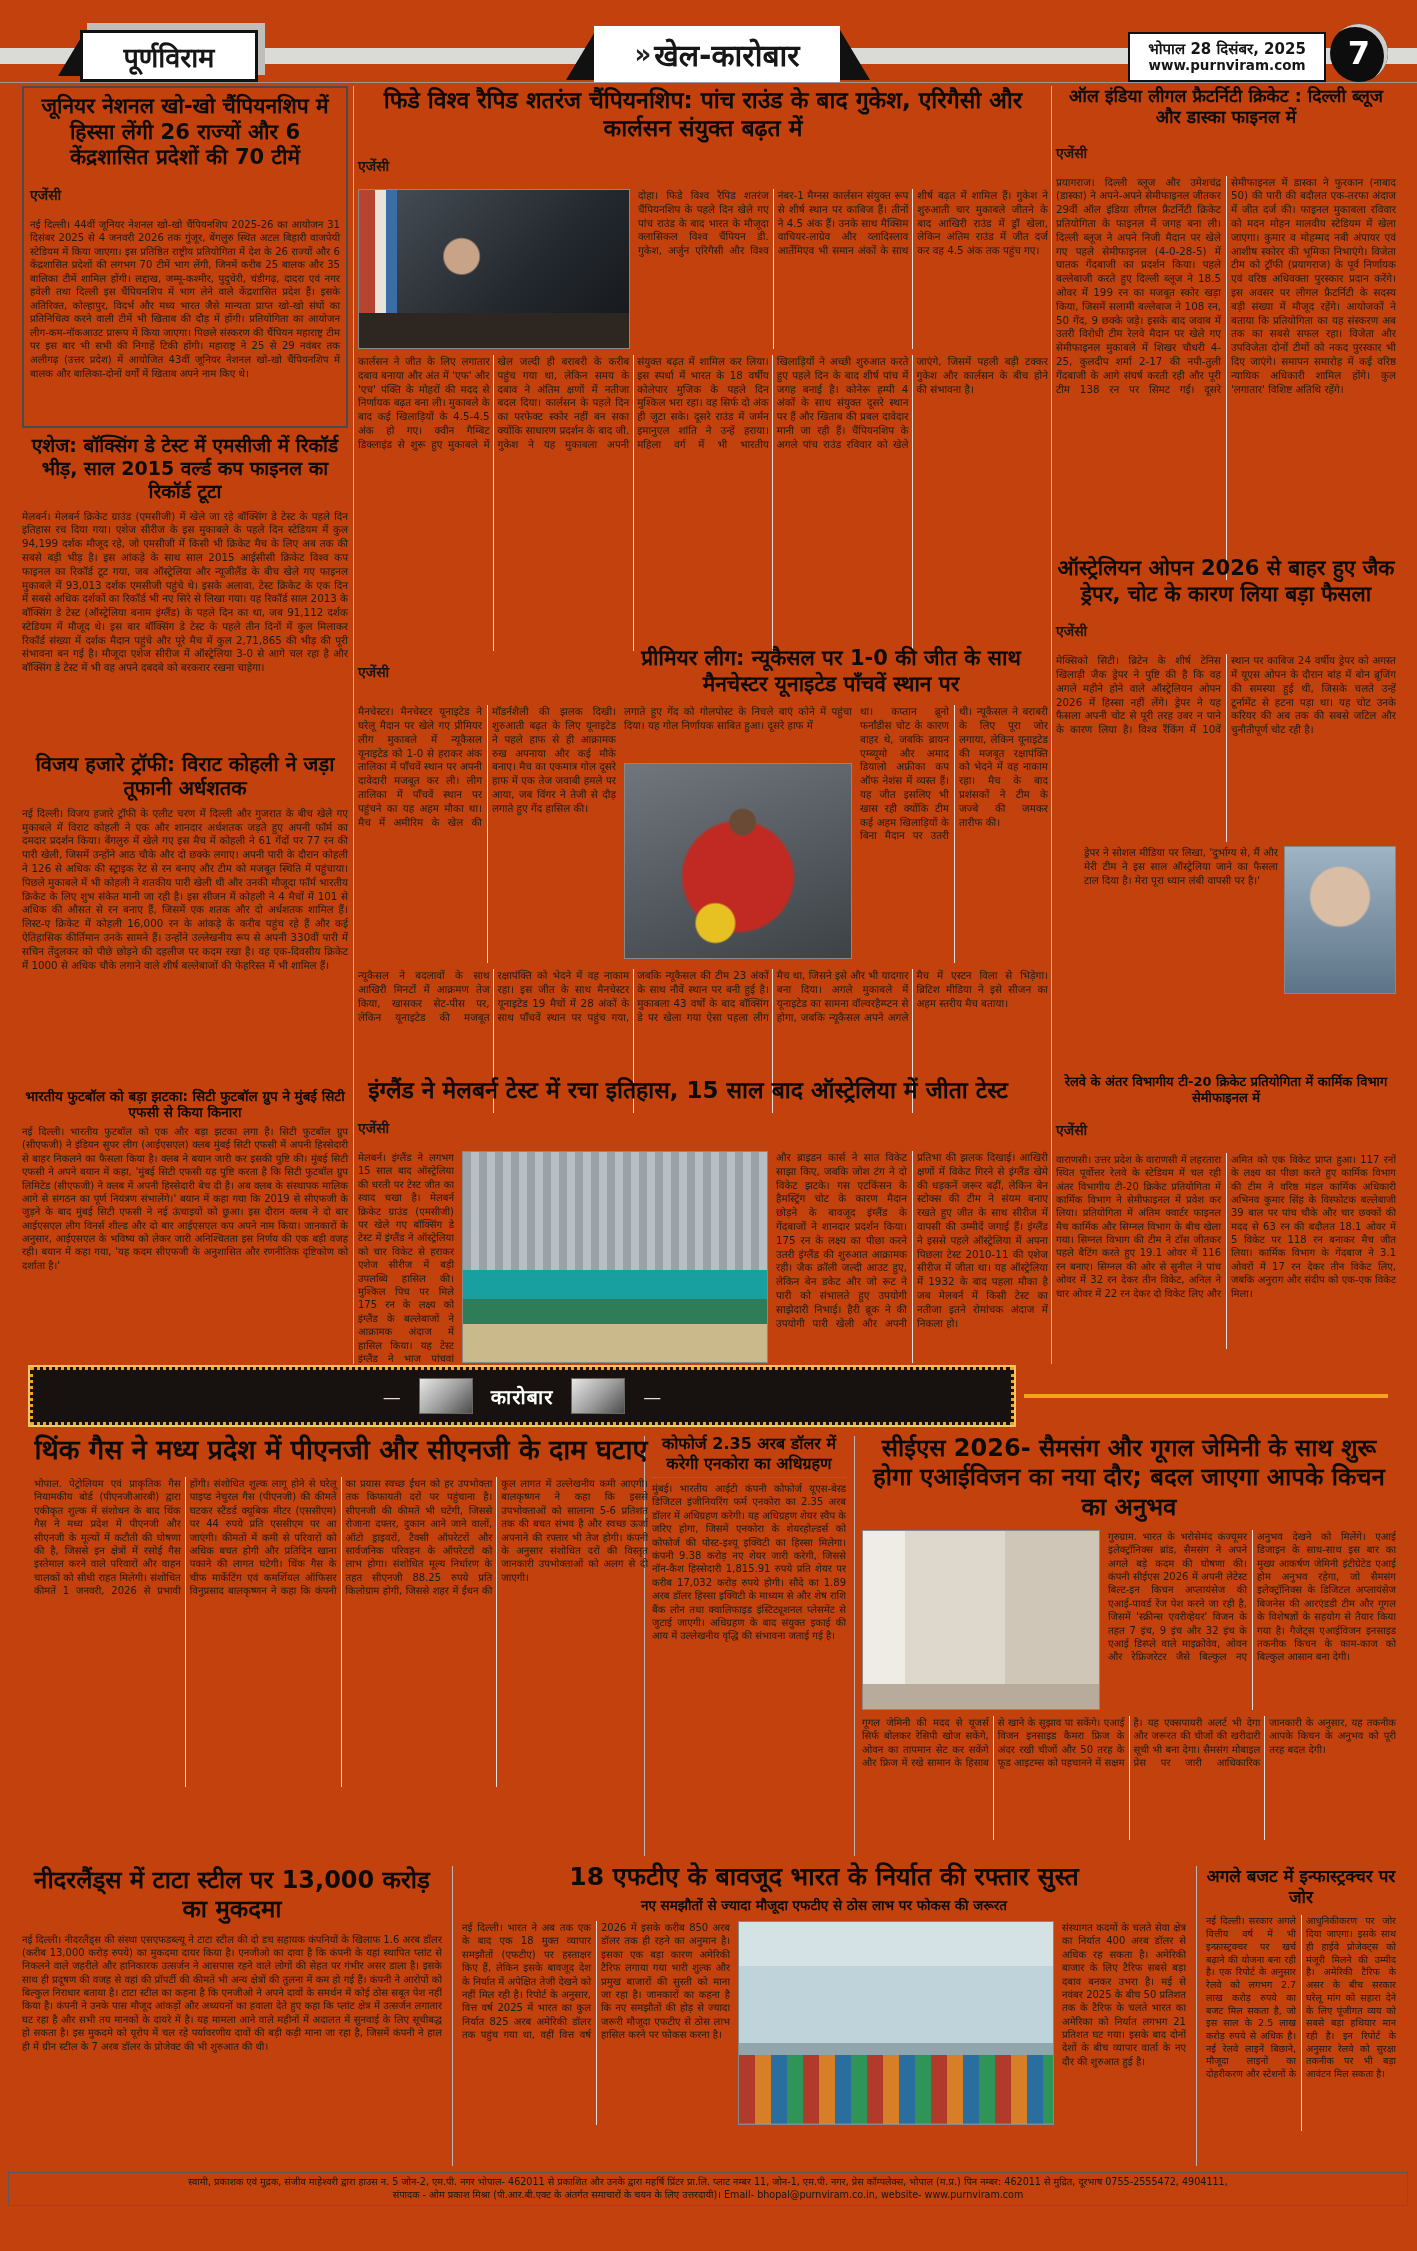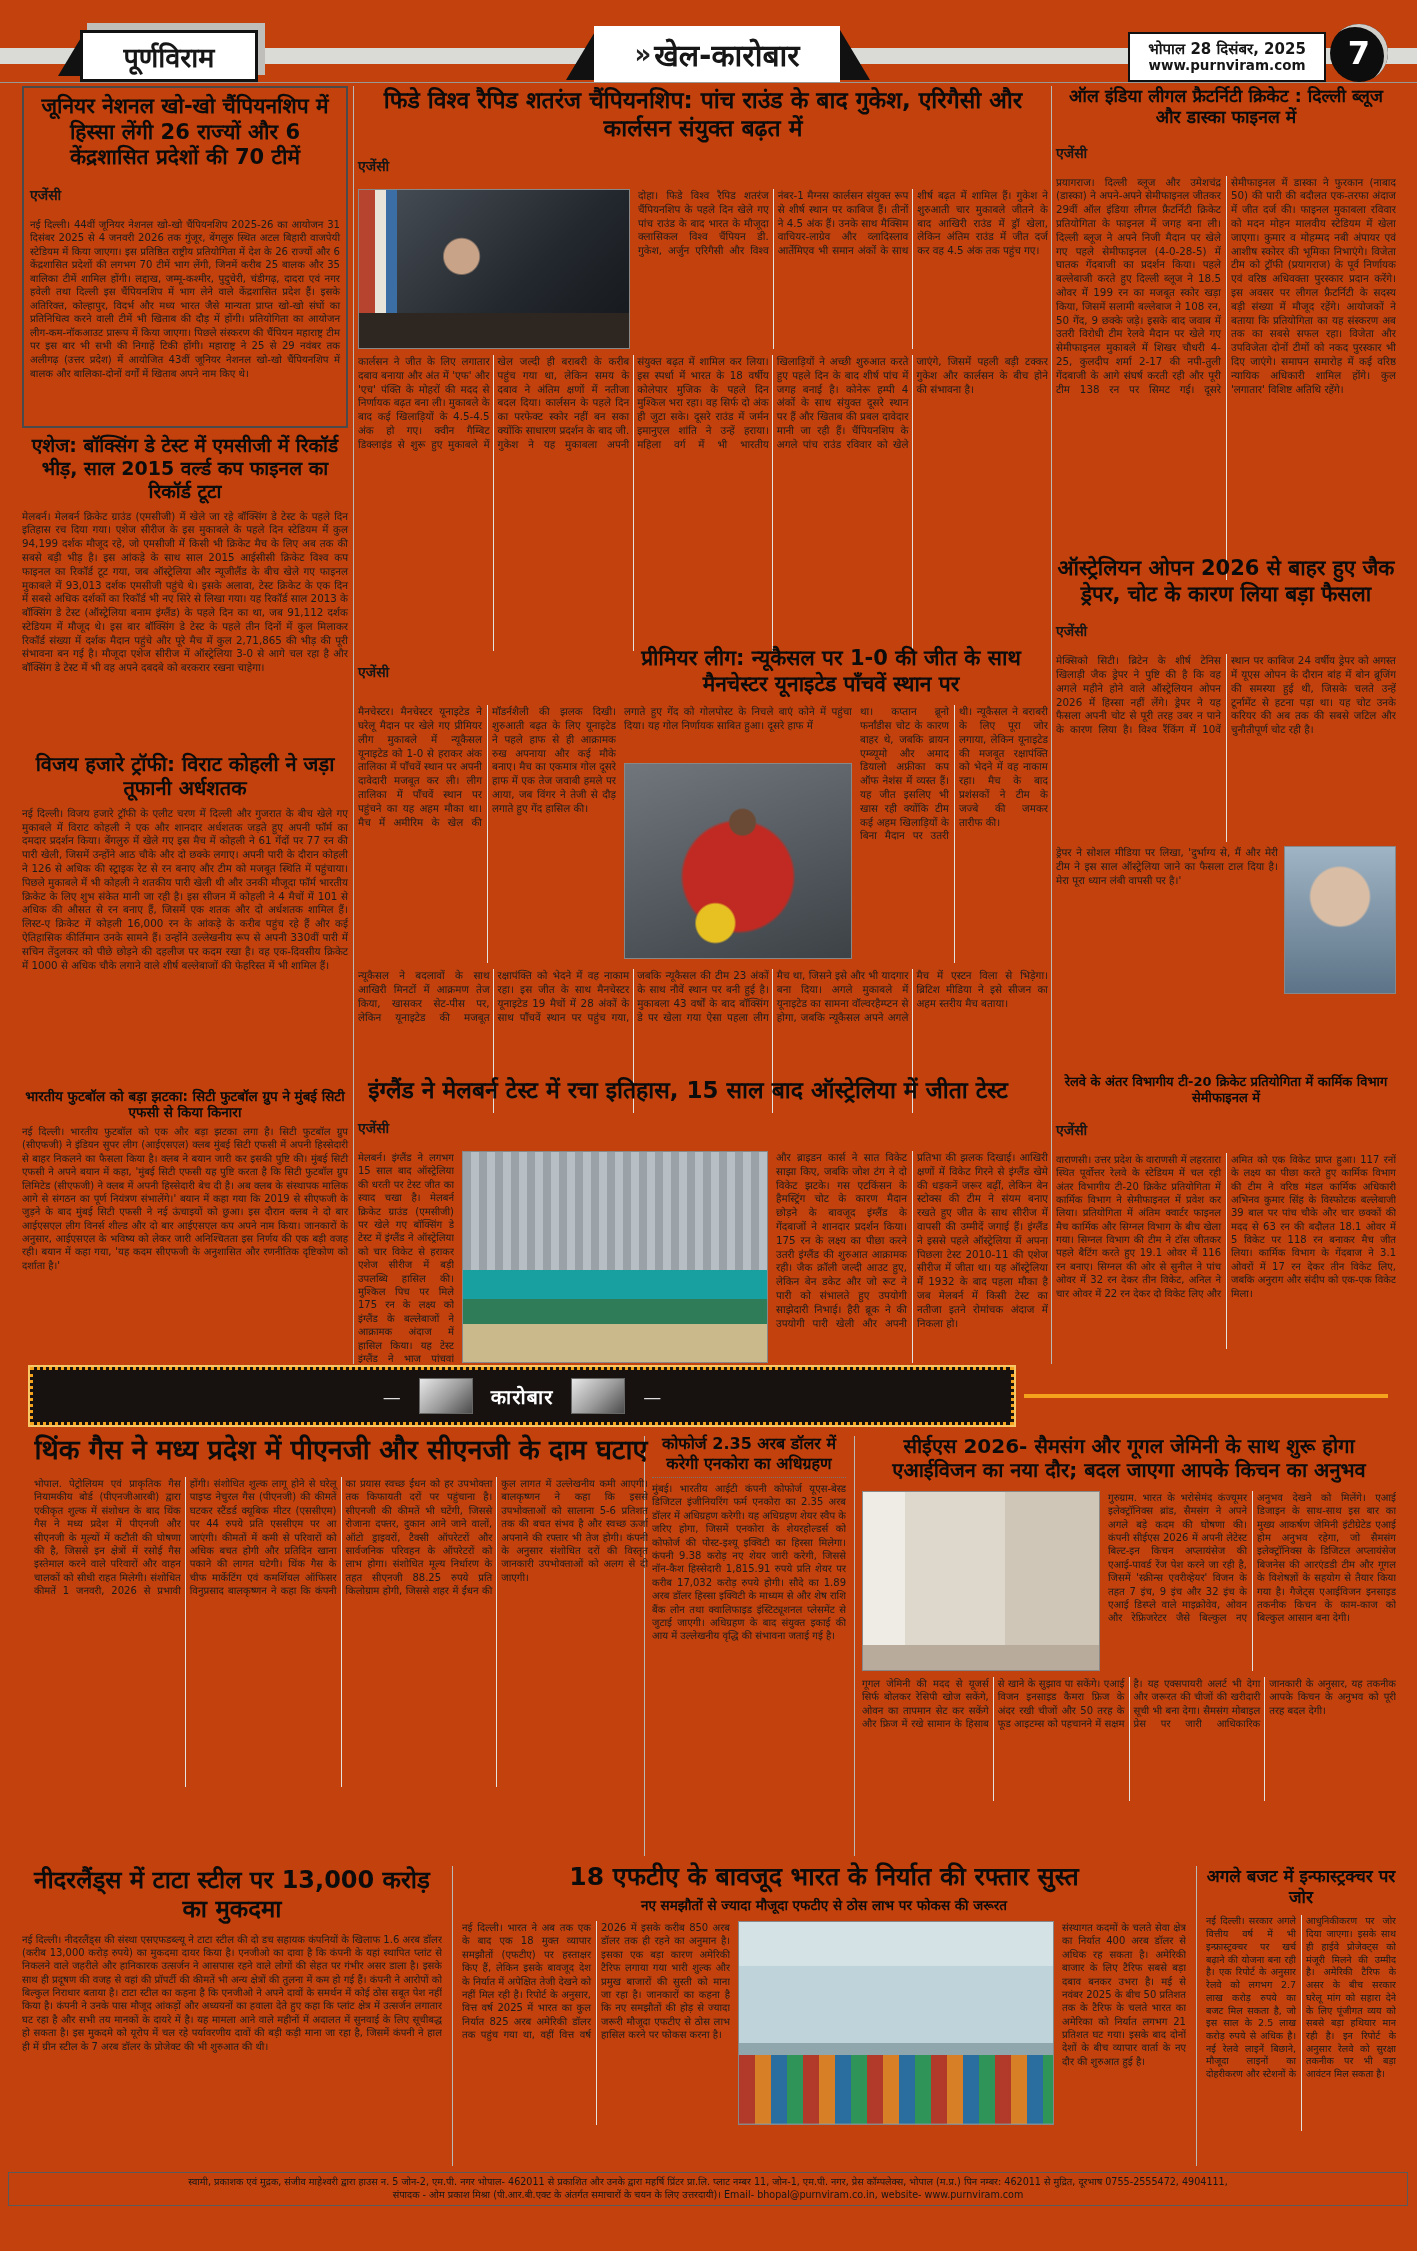--- a/index.html
+++ b/index.html
@@ -153,21 +153,21 @@
   <div class="abs" style="left:1056px;top:86px;width:340px;">
     <div class="hl" style="font-size:17.5px;">ऑल इंडिया लीगल फ्रैटर्निटी क्रिकेट : दिल्ली ब्लूज और डास्का फाइनल में</div>
     <div class="byline">एजेंसी</div>
     <div class="bodytxt c2" style="height:404px;overflow:hidden;">प्रयागराज। दिल्ली ब्लूज और उमेशचंद्र (डास्का) ने अपने-अपने सेमीफाइनल जीतकर 29वीं ऑल इंडिया लीगल फ्रैटर्निटी क्रिकेट प्रतियोगिता के फाइनल में जगह बना ली। दिल्ली ब्लूज ने अपने निजी मैदान पर खेले गए पहले सेमीफाइनल (4-0-28-5) में घातक गेंदबाजी का प्रदर्शन किया। पहले बल्लेबाजी करते हुए दिल्ली ब्लूज ने 18.5 ओवर में 199 रन का मजबूत स्कोर खड़ा किया, जिसमें सलामी बल्लेबाज ने 108 रन, 50 गेंद, 9 छक्के जड़े। इसके बाद जवाब में उतरी विरोधी टीम रेलवे मैदान पर खेले गए सेमीफाइनल मुकाबले में शिखर चौधरी 4-25, कुलदीप शर्मा 2-17 की नपी-तुली गेंदबाजी के आगे संघर्ष करती रही और पूरी टीम 138 रन पर सिमट गई। दूसरे सेमीफाइनल में डास्का ने फुरकान (नाबाद 50) की पारी की बदौलत एक-तरफा अंदाज में जीत दर्ज की। फाइनल मुकाबला रविवार को मदन मोहन मालवीय स्टेडियम में खेला जाएगा। कुमार व मोहम्मद नबी अंपायर एवं आशीष स्कोरर की भूमिका निभाएंगे। विजेता टीम को ट्रॉफी (प्रयागराज) के पूर्व निर्णायक एवं वरिष्ठ अधिवक्ता पुरस्कार प्रदान करेंगे। इस अवसर पर लीगल फ्रैटर्निटी के सदस्य बड़ी संख्या में मौजूद रहेंगे। आयोजकों ने बताया कि प्रतियोगिता का यह संस्करण अब तक का सबसे सफल रहा। विजेता और उपविजेता दोनों टीमों को नकद पुरस्कार भी दिए जाएंगे। समापन समारोह में कई वरिष्ठ न्यायिक अधिकारी शामिल होंगे। कुल 'लगातार' विशिष्ट अतिथि रहेंगे।</div>
   </div>
 
   <div class="abs" style="left:1056px;top:556px;width:340px;">
     <div class="hl" style="font-size:21px;">ऑस्ट्रेलियन ओपन 2026 से बाहर हुए जैक ड्रेपर, चोट के कारण लिया बड़ा फैसला</div>
     <div class="byline">एजेंसी</div>
     <div class="bodytxt c2" style="height:188px;overflow:hidden;">मेक्सिको सिटी। ब्रिटेन के शीर्ष टेनिस खिलाड़ी जैक ड्रेपर ने पुष्टि की है कि वह अगले महीने होने वाले ऑस्ट्रेलियन ओपन 2026 में हिस्सा नहीं लेंगे। ड्रेपर ने यह फैसला अपनी चोट से पूरी तरह उबर न पाने के कारण लिया है। विश्व रैंकिंग में 10वें स्थान पर काबिज 24 वर्षीय ड्रेपर को अगस्त में यूएस ओपन के दौरान बांह में बोन ब्रूजिंग की समस्या हुई थी, जिसके चलते उन्हें टूर्नामेंट से हटना पड़ा था। यह चोट उनके करियर की अब तक की सबसे जटिल और चुनौतीपूर्ण चोट रही है।</div>
-    <div style="display:flex;gap:6px;margin-top:4px;">
+    <div style="display:flex;gap:6px;margin-top:4px;margin-left:28px;">
       <div class="bodytxt" style="flex:1;height:148px;overflow:hidden;">ड्रेपर ने सोशल मीडिया पर लिखा, 'दुर्भाग्य से, मैं और मेरी टीम ने इस साल ऑस्ट्रेलिया जाने का फैसला टाल दिया है। मेरा पूरा ध्यान लंबी वापसी पर है।'</div>
       <div class="photo draper-ph" style="width:112px;height:148px;flex:0 0 auto;"></div>
     </div>
   </div>
 
   <div class="abs" style="left:1056px;top:1074px;width:340px;">
     <div class="hl" style="font-size:13px;">रेलवे के अंतर विभागीय टी-20 क्रिकेट प्रतियोगिता में कार्मिक विभाग सेमीफाइनल में</div>
     <div class="byline">एजेंसी</div>
     <div class="bodytxt c2" style="height:196px;overflow:hidden;font-size:10px;">वाराणसी। उत्तर प्रदेश के वाराणसी में लहरतारा स्थित पूर्वोत्तर रेलवे के स्टेडियम में चल रही अंतर विभागीय टी-20 क्रिकेट प्रतियोगिता में कार्मिक विभाग ने सेमीफाइनल में प्रवेश कर लिया। प्रतियोगिता में अंतिम क्वार्टर फाइनल मैच कार्मिक और सिग्नल विभाग के बीच खेला गया। सिग्नल विभाग की टीम ने टॉस जीतकर पहले बैटिंग करते हुए 19.1 ओवर में 116 रन बनाए। सिग्नल की ओर से सुनील ने पांच ओवर में 32 रन देकर तीन विकेट, अनिल ने चार ओवर में 22 रन देकर दो विकेट लिए और अमित को एक विकेट प्राप्त हुआ। 117 रनों के लक्ष्य का पीछा करते हुए कार्मिक विभाग की टीम ने वरिष्ठ मंडल कार्मिक अधिकारी अभिनव कुमार सिंह के विस्फोटक बल्लेबाजी 39 बाल पर पांच चौके और चार छक्कों की मदद से 63 रन की बदौलत 18.1 ओवर में 5 विकेट पर 118 रन बनाकर मैच जीत लिया। कार्मिक विभाग के गेंदबाज ने 3.1 ओवरों में 17 रन देकर तीन विकेट लिए, जबकि अनुराग और संदीप को एक-एक विकेट मिला।</div>
   </div>
@@ -191,21 +191,21 @@
     <div class="bodytxt c4" style="margin-top:10px;height:310px;overflow:hidden;font-size:10px;">भोपाल. पेट्रोलियम एवं प्राकृतिक गैस नियामकीय बोर्ड (पीएनजीआरबी) द्वारा एकीकृत शुल्क में संशोधन के बाद थिंक गैस ने मध्य प्रदेश में पीएनजी और सीएनजी के मूल्यों में कटौती की घोषणा की है, जिससे इन क्षेत्रों में रसोई गैस इस्तेमाल करने वाले परिवारों और वाहन चालकों को सीधी राहत मिलेगी। संशोधित कीमतें 1 जनवरी, 2026 से प्रभावी होंगी। संशोधित शुल्क लागू होने से घरेलू पाइप्ड नेचुरल गैस (पीएनजी) की कीमतें घटकर स्टैंडर्ड क्यूबिक मीटर (एससीएम) पर 44 रुपये प्रति एससीएम पर आ जाएंगी। कीमतों में कमी से परिवारों को अधिक बचत होगी और प्रतिदिन खाना पकाने की लागत घटेगी। थिंक गैस के चीफ मार्केटिंग एवं कमर्शियल ऑफिसर विनुप्रसाद बालकृष्णन ने कहा कि कंपनी का प्रयास स्वच्छ ईंधन को हर उपभोक्ता तक किफायती दरों पर पहुंचाना है। सीएनजी की कीमतें भी घटेंगी, जिससे रोजाना दफ्तर, दुकान आने जाने वालों, ऑटो ड्राइवरों, टैक्सी ऑपरेटरों और सार्वजनिक परिवहन के ऑपरेटरों को लाभ होगा। संशोधित मूल्य निर्धारण के तहत सीएनजी 88.25 रुपये प्रति किलोग्राम होगी, जिससे शहर में ईंधन की कुल लागत में उल्लेखनीय कमी आएगी। बालकृष्णन ने कहा कि इससे उपभोक्ताओं को सालाना 5-6 प्रतिशत तक की बचत संभव है और स्वच्छ ऊर्जा अपनाने की रफ्तार भी तेज होगी। कंपनी के अनुसार संशोधित दरों की विस्तृत जानकारी उपभोक्ताओं को अलग से दी जाएगी।</div>
   </div>
 
   <div class="abs" style="left:652px;top:1434px;width:194px;">
     <div class="hl" style="font-size:16px;">कोफोर्ज 2.35 अरब डॉलर में करेगी एनकोरा का अधिग्रहण</div>
     <div class="dot-rule"></div>
     <div class="bodytxt" style="height:330px;overflow:hidden;font-size:10px;">मुंबई। भारतीय आईटी कंपनी कोफोर्ज यूएस-बेस्ड डिजिटल इंजीनियरिंग फर्म एनकोरा का 2.35 अरब डॉलर में अधिग्रहण करेगी। यह अधिग्रहण शेयर स्वैप के जरिए होगा, जिसमें एनकोरा के शेयरहोल्डर्स को कोफोर्ज की पोस्ट-इश्यू इक्विटी का हिस्सा मिलेगा। कंपनी 9.38 करोड़ नए शेयर जारी करेगी, जिससे नॉन-कैश हिस्सेदारी 1,815.91 रुपये प्रति शेयर पर करीब 17,032 करोड़ रुपये होगी। सौदे का 1.89 अरब डॉलर हिस्सा इक्विटी के माध्यम से और शेष राशि बैंक लोन तथा क्वालिफाइड इंस्टिट्यूशनल प्लेसमेंट से जुटाई जाएगी। अधिग्रहण के बाद संयुक्त इकाई की आय में उल्लेखनीय वृद्धि की संभावना जताई गई है।</div>
   </div>
 
   <div class="abs" style="left:862px;top:1434px;width:534px;">
-    <div class="hl" style="font-size:20px;">सीईएस 2026- सैमसंग और गूगल जेमिनी के साथ शुरू होगा एआईविजन का नया दौर; बदल जाएगा आपके किचन का अनुभव</div>
+    <div class="hl" style="font-size:24px;">सीईएस 2026- सैमसंग और गूगल जेमिनी के साथ शुरू होगा एआईविजन का नया दौर; बदल जाएगा आपके किचन का अनुभव</div>
     <div style="display:flex;gap:8px;margin-top:8px;">
       <div class="photo kitchen-ph" style="width:238px;height:180px;flex:0 0 auto;"></div>
       <div class="bodytxt c2" style="flex:1;height:180px;overflow:hidden;font-size:10px;">गुरुग्राम. भारत के भरोसेमंद कंज्यूमर इलेक्ट्रॉनिक्स ब्रांड, सैमसंग ने अपने अगले बड़े कदम की घोषणा की। कंपनी सीईएस 2026 में अपनी लेटेस्ट बिल्ट-इन किचन अप्लायंसेज की एआई-पावर्ड रेंज पेश करने जा रही है, जिसमें 'स्क्रीन्स एवरीव्हेयर' विजन के तहत 7 इंच, 9 इंच और 32 इंच के एआई डिस्प्ले वाले माइक्रोवेव, ओवन और रेफ्रिजरेटर जैसे बिल्कुल नए अनुभव देखने को मिलेंगे। एआई डिजाइन के साथ-साथ इस बार का मुख्य आकर्षण जेमिनी इंटीग्रेटेड एआई होम अनुभव रहेगा, जो सैमसंग इलेक्ट्रॉनिक्स के डिजिटल अप्लायंसेज बिजनेस की आरएंडडी टीम और गूगल के विशेषज्ञों के सहयोग से तैयार किया गया है। गैजेट्स एआईविजन इनसाइड तकनीक किचन के काम-काज को बिल्कुल आसान बना देगी।</div>
     </div>
     <div class="bodytxt c4" style="margin-top:6px;height:124px;overflow:hidden;font-size:10px;">गूगल जेमिनी की मदद से यूजर्स सिर्फ बोलकर रेसिपी खोज सकेंगे, ओवन का तापमान सेट कर सकेंगे और फ्रिज में रखे सामान के हिसाब से खाने के सुझाव पा सकेंगे। एआई विजन इनसाइड कैमरा फ्रिज के अंदर रखी चीजों और 50 तरह के फूड आइटम्स को पहचानने में सक्षम है। यह एक्सपायरी अलर्ट भी देगा और जरूरत की चीजों की खरीदारी सूची भी बना देगा। सैमसंग मोबाइल प्रेस पर जारी आधिकारिक जानकारी के अनुसार, यह तकनीक आपके किचन के अनुभव को पूरी तरह बदल देगी।</div>
   </div>
 
   <div class="vrule" style="left:452px;top:1866px;height:300px;"></div>
   <div class="vrule" style="left:1196px;top:1866px;height:300px;"></div>
 

